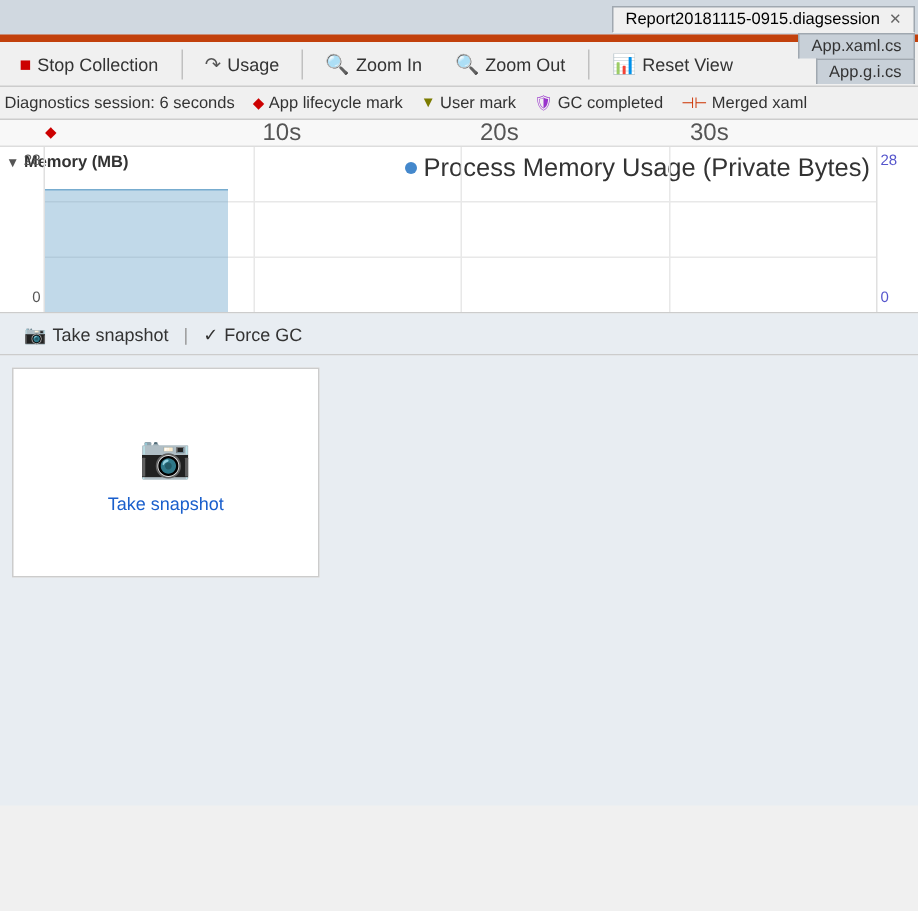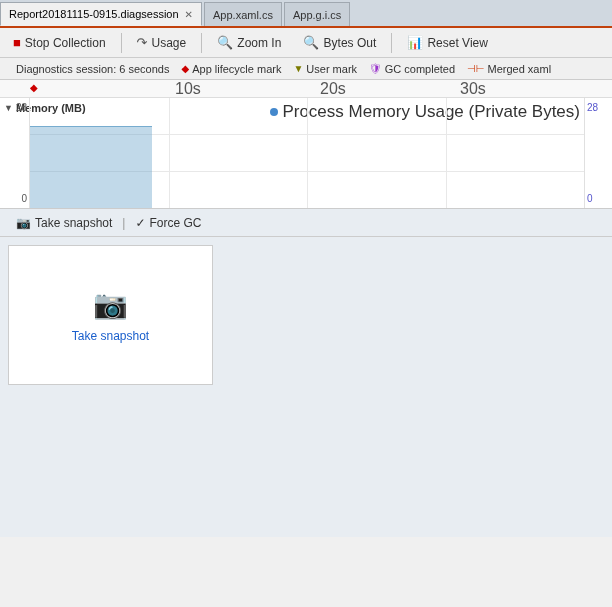--- a/index.html
+++ b/index.html
@@ -11,22 +11,23 @@
       height: 607px;
       overflow: hidden;
     }
 
     
     .tab-bar {
       display: flex;
       align-items: flex-end;
       background: #d0d8e0;
       height: 28px;
-      border-bottom: 2px solid #c2410c;
+      border-bottom: 5px solid #c2410c;
       padding-top: 4px;
+      flex-direction: column;
     }
     .tab {
       display: flex;
       align-items: center;
       padding: 2px 8px;
       background: #c8d0d8;
       border: 1px solid #a0a8b0;
       border-bottom: none;
       height: 24px;
       font-size: 11px;
@@ -81,21 +82,21 @@
     }
     .stop-icon { color: #cc0000; }
     .output-icon { color: #555; }
 
     
     .status-bar {
       display: flex;
       align-items: center;
       background: #f0f0f0;
       height: 22px;
-      padding: 0 16px;
+      padding: 0 3px;
       border-bottom: 1px solid #ccc;
       font-size: 11px;
       color: #333;
       gap: 12px;
     }
     .legend-item {
       display: flex;
       align-items: center;
       gap: 3px;
       font-size: 11px;
@@ -319,21 +320,21 @@
     <span class="btn-icon output-icon">↷</span>
     <span>Usage</span>
   </button>
   <div class="toolbar-separator"></div>
   <button class="toolbar-btn">
     <span class="btn-icon">🔍</span>
     <span>Zoom In</span>
   </button>
   <button class="toolbar-btn">
     <span class="btn-icon">🔍</span>
-    <span>Bytes Out</span>
+    <span>Zoom Out</span>
   </button>
   <div class="toolbar-separator"></div>
   <button class="toolbar-btn">
     <span class="btn-icon">📊</span>
     <span>Reset View</span>
   </button>
 </div>
 
 <div class="status-bar">
   <span>Diagnostics session: 6 seconds</span>

